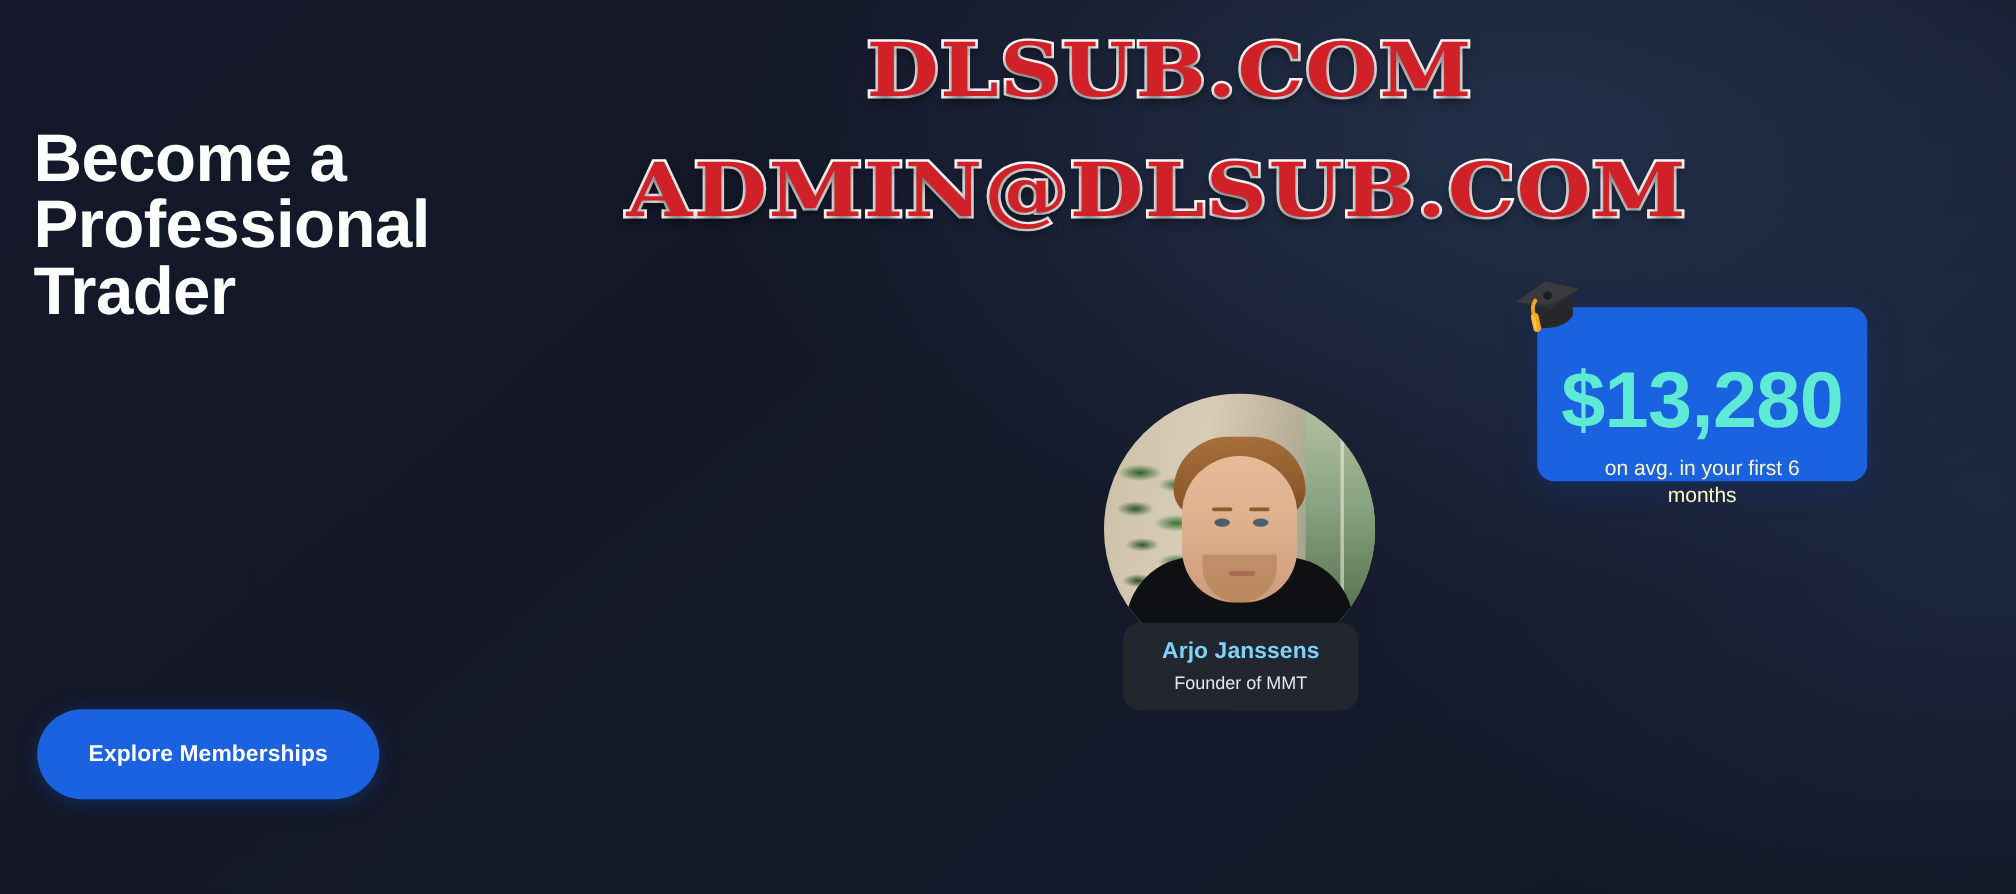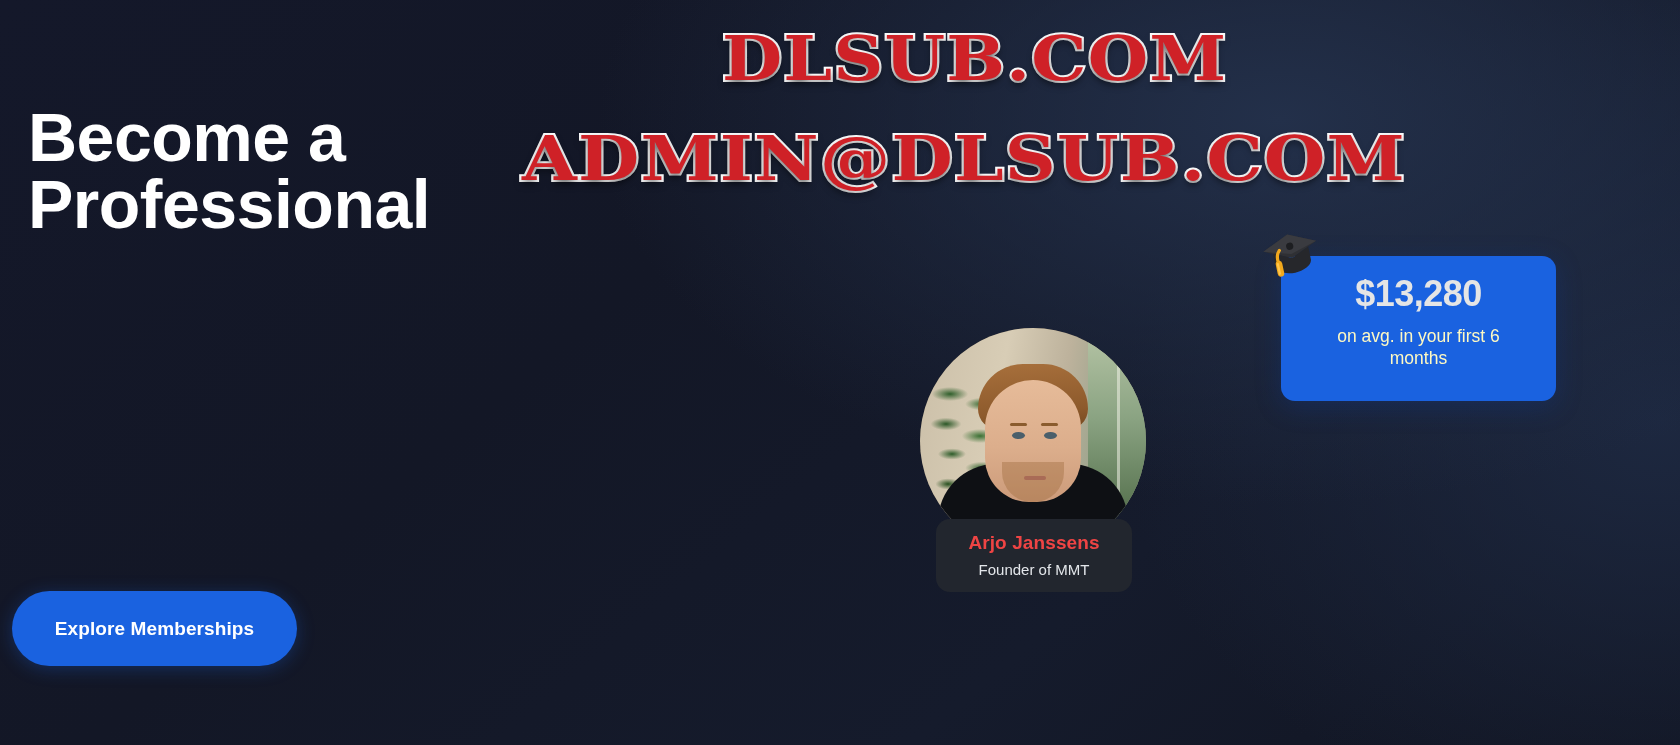--- a/index.html
+++ b/index.html
@@ -21,40 +21,40 @@
   }
 
   
   #left-col {
     position:absolute;
     left:28px; top:104px;
     width:820px;
   }
 
   #headline {
-    font-size:68px;
+    font-size:56px;
     font-weight:700;
     line-height:0.99;
     letter-spacing:-0.5px;
     color:#ffffff;
   }
   #headline .hl-line { display:block; white-space:nowrap; }
 
   #subcopy {
     margin-top:48px;
     width:775px;
     font-size:20.5px;
     line-height:1.72;
     color:#9aa6bd;
     font-weight:400;
   }
 
   #cta-button {
     position:absolute;
-    left:12px; top:591px;
+    left:31px; top:591px;
     width:285px; height:75px;
     border:none;
     border-radius:38px;
     background:#1a62e0;
     color:#ffffff;
     font-family:"Liberation Sans", sans-serif;
     font-size:19px;
     font-weight:700;
     letter-spacing:0.1px;
     cursor:pointer;
@@ -157,42 +157,42 @@
   #founder-label {
     position:absolute;
     left:936px; top:519px;
     width:196px;
     padding:13px 10px 14px;
     background:#22262e;
     border-radius:14px;
     text-align:center;
   }
   #founder-name {
-    font-size:19px; font-weight:700; color:#ef4444;
+    font-size:19px; font-weight:700; color:#7dd3fc;
     letter-spacing:0.1px;
   }
   #founder-role {
     margin-top:7px;
     font-size:15px; font-weight:400; color:#e3e6ea;
   }
 
   
   #earnings-badge {
     position:absolute;
     left:1281px; top:256px;
     width:275px; height:145px;
     background:#1a62e0;
     border-radius:14px;
     padding-top:20px;
     text-align:center;
     box-shadow:0 6px 26px rgba(15,60,150,0.32);
   }
   #earnings-amount {
-    font-size:36px; font-weight:700; color:#e5e5e5;
-    letter-spacing:-0.5px; line-height:1;
+    font-size:66px; font-weight:700; color:#5eead4;
+    letter-spacing:-0.5px; line-height:1;margin-top:24px;
   }
   #earnings-caption {
     margin:14px 26px 0;
     font-size:17.5px; font-weight:400; color:#fef9c3;
     line-height:1.25;
   }
   #grad-cap-icon {
     position:absolute;
     left:1262px; top:230px;
     width:60px; height:54px;
@@ -226,20 +226,21 @@
 </style>
 </head>
 <body>
 
 <div id="hero">
 
   <div id="left-col">
     <h1 id="headline">
       <span class="hl-line">Become a</span>
       <span class="hl-line">Professional</span>
+      <span class="hl-line">Trader</span>
     </h1>
   </div>
 
   <button id="cta-button">Explore Memberships</button>
 
   <div id="founder-card">
     <div id="founder-photo">
       <div class="wall"></div>
       <div class="window"></div>
       <div class="plant"></div>

